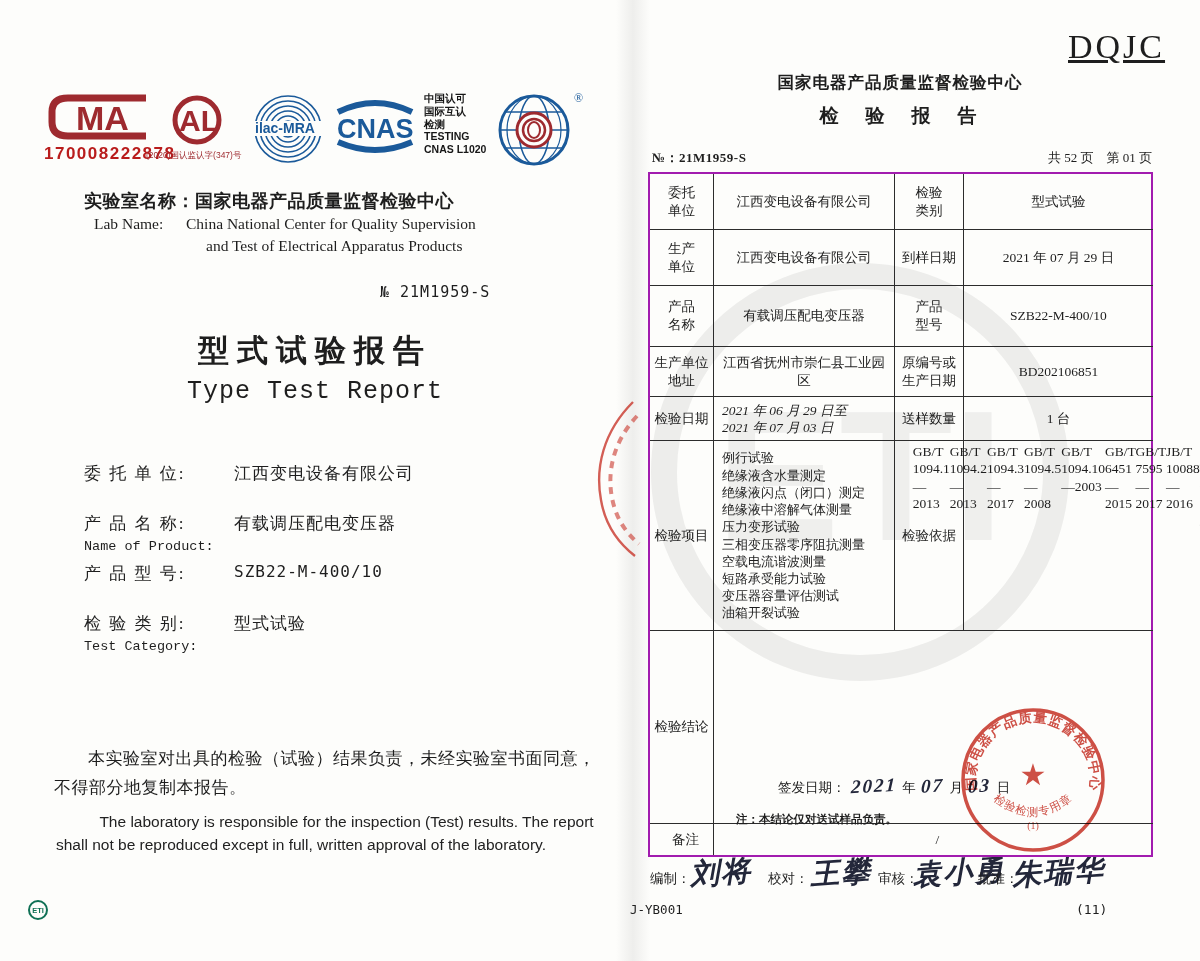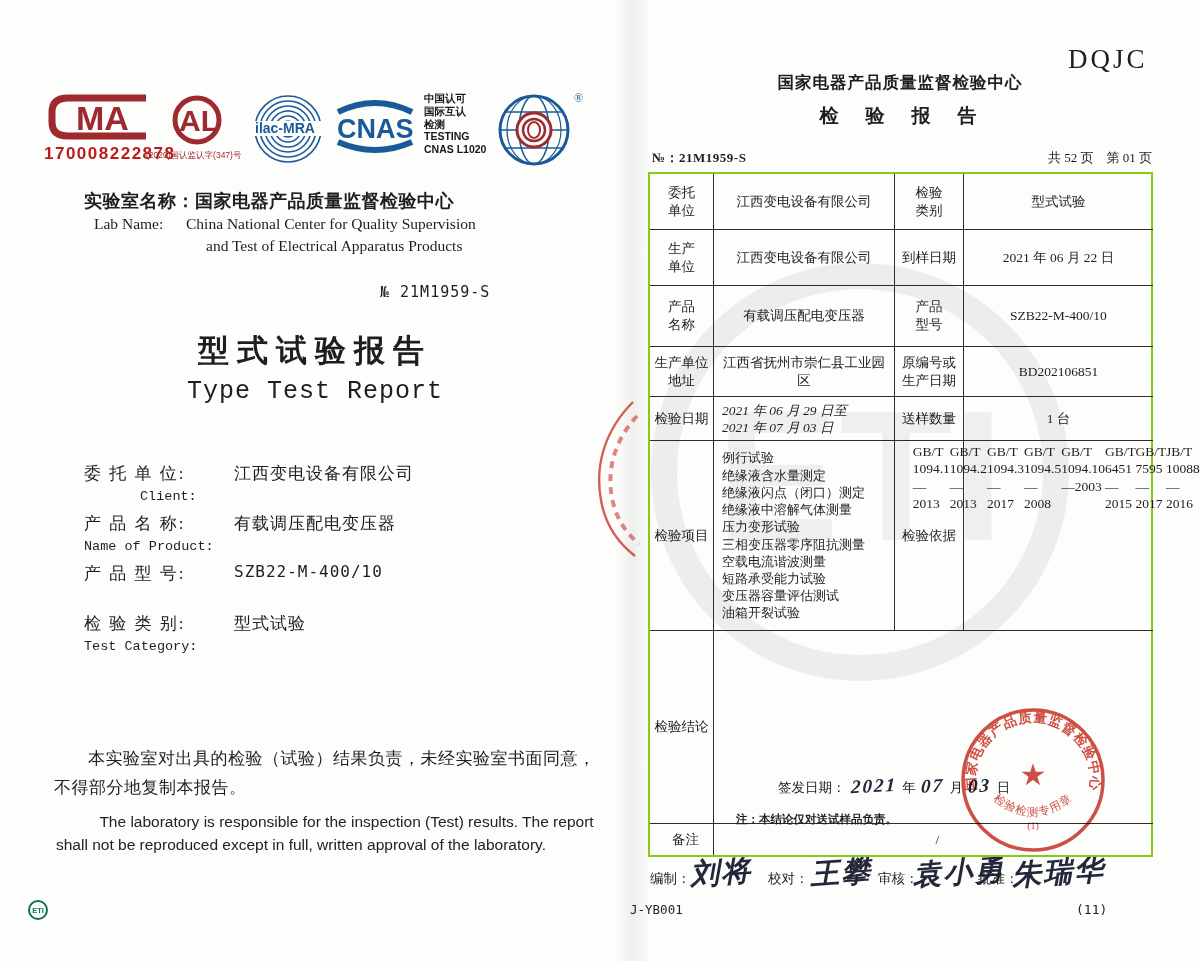--- a/index.html
+++ b/index.html
@@ -46,36 +46,36 @@
   .disc-zh { left:54px; top:744px; width:552px; font-size:17px; line-height:29px;
     text-indent:2em; letter-spacing:0.5px; }
   .disc-en { left:56px; top:810px; width:560px; font-size:15.5px; line-height:23px;
     text-indent:2.8em; font-family:"Liberation Sans",sans-serif; color:#222; }
   .eti-badge { left:28px; top:900px; width:20px; height:20px; border:2px solid #0f7055;
     border-radius:50%; color:#0f7055; font-size:7.5px; font-weight:bold;
     display:flex; align-items:center; justify-content:center;
     font-family:"Liberation Sans",sans-serif; }
 
   
-  .dqjc { left:1068px; top:44px; font-size:27px; letter-spacing:3px; font-weight:500; }
+  .dqjc { left:1068px; top:28px; font-size:34px; letter-spacing:3px; font-weight:500;text-decoration:underline; }
   .org-name { left:648px; top:72px; width:504px; text-align:center; font-size:16.5px;
     font-weight:bold; letter-spacing:1px; font-family:"Liberation Sans",sans-serif; }
   .report-title { left:648px; top:103px; width:504px; text-align:center; font-size:19px;
     font-weight:bold; letter-spacing:4px; }
   .report-no-right { left:652px; top:149px; font-size:13px; font-weight:bold;
     letter-spacing:0.5px; }
   .pagination { left:648px; top:149px; width:504px; text-align:right; font-size:13px;
     font-weight:normal; }
 
   .watermark { left:610px; top:240px; z-index:0; opacity:0.9; }
 
   .rt { left:648px; top:172px; width:505px; display:grid; z-index:2;
     grid-template-columns:64px 181px 69px 189px;
     grid-template-rows:56px 56px 61px 50px 44px 190px 193px 31px;
-    border:2px solid #84cc16; background:transparent; font-size:13.5px; }
+    border:2px solid #a21caf; background:transparent; font-size:13.5px; }
   .c { border-right:1.5px solid #2c2c2c; border-bottom:1.5px solid #2c2c2c;
     display:flex; align-items:center; justify-content:center; text-align:center;
     padding:2px 4px; line-height:18px; }
   .c.last { border-right:none; }
   .c.bot { border-bottom:none;margin-left:8px; }
   .c.left { justify-content:flex-start; text-align:left; padding-left:8px;font-style:italic; }
   .items { flex-direction:column; align-items:flex-start; justify-content:center;
     text-align:left; font-size:13px; line-height:17.2px; padding-left:8px; }
   .bases { flex-direction:row; align-items:flex-start; justify-content:center;
     text-align:left; font-size:13.5px; line-height:17.4px; padding-left:13px; }
@@ -162,21 +162,20 @@
 
 <div class="abs report-no-left">№ 21M1959-S</div>
 <div class="abs title-zh">型式试验报告</div>
 <div class="abs title-en">Type Test Report</div>
 
 <div class="abs field" style="top:462px;">
   <div class="zh-row">
     <span class="fz">委 托 单 位:</span>
     <span class="fv">江西变电设备有限公司</span>
   </div>
-  <div class="fe" style="margin-left:56px;">Client:</div>
 </div>
 <div class="abs field" style="top:512px;">
   <div class="zh-row">
     <span class="fz">产 品 名 称:</span>
     <span class="fv">有载调压配电变压器</span>
   </div>
   <div class="fe">Name of Product:</div>
 </div>
 <div class="abs field" style="top:562px;">
   <div class="zh-row">
@@ -215,21 +214,21 @@
 单位</div>
   <div class="c">江西变电设备有限公司</div>
   <div class="c ml">检验
 类别</div>
   <div class="c last">型式试验</div>
 
   <div class="c ml">生产
 单位</div>
   <div class="c">江西变电设备有限公司</div>
   <div class="c">到样日期</div>
-  <div class="c last">2021 年 06 月 22 日</div>
+  <div class="c last">2021 年 07 月 29 日</div>
 
   <div class="c ml">产品
 名称</div>
   <div class="c">有载调压配电变压器</div>
   <div class="c ml">产品
 型号</div>
   <div class="c last">SZB22-M-400/10</div>
 
   <div class="c ml">生产单位
 地址</div>

